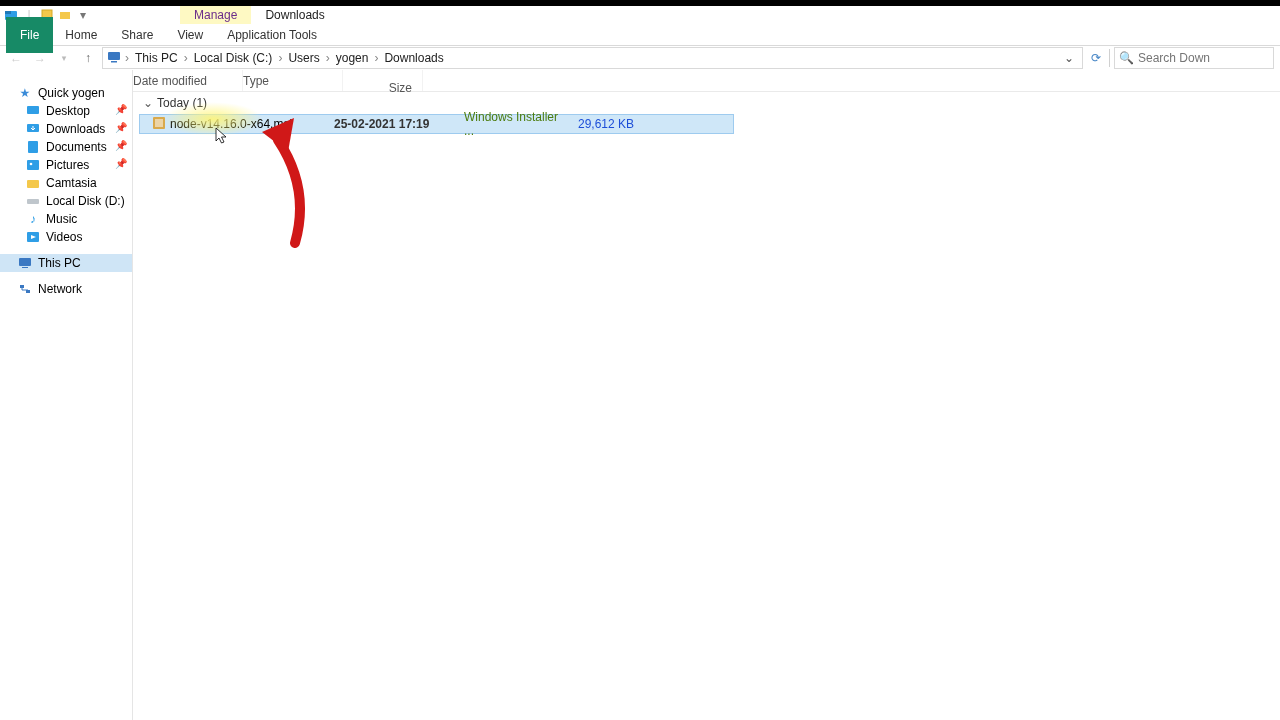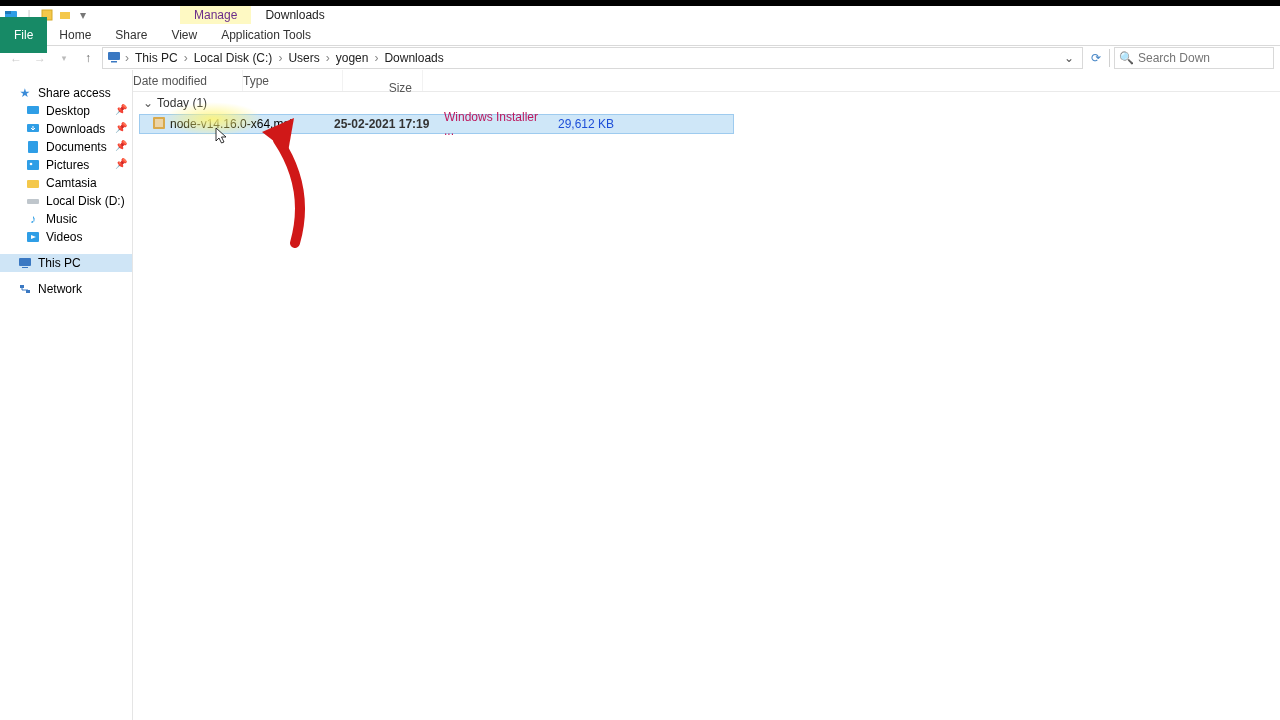--- a/index.html
+++ b/index.html
@@ -9,21 +9,21 @@
   .black-strip { position: absolute; left:0; top:0; right:0; height:6px; background:#000; }
 
   
   .qat { position:absolute; left:0; top:6px; right:0; height:18px; background:#fff; display:flex; align-items:center; }
   .qat .qat-icon { width:14px; height:14px; margin-left:4px; display:inline-flex; align-items:center; justify-content:center; }
   .contextual-tab { background:#fef9c3; color:#6b2d8a; padding:2px 14px; margin-left:90px; }
   .tab-label-plain { padding:2px 14px; color:#222; }
 
   
   .ribbon-tabs { position:absolute; left:0; top:24px; right:0; height:22px; border-bottom:1px solid #d9d9d9; display:flex; align-items:center; }
-  .file-tab { background:#178a66; color:#fff; padding:18px 14px; height:22px; display:flex; align-items:center; margin-left:0;}
+  .file-tab { background:#178a66; color:#fff; padding:18px 14px; height:22px; display:flex; align-items:center; margin-left:6px;}
   .r-tab { padding:3px 12px; color:#333; height:22px; display:flex; align-items:center; }
 
   
   .addr-row { position:absolute; left:0; top:46px; right:0; height:24px; display:flex; align-items:center; gap:4px; padding:0 6px; }
   .nav-btn { width:20px; height:20px; display:flex; align-items:center; justify-content:center; color:#666; }
   .nav-btn.disabled { color:#ccc; }
   .breadcrumbs { flex:1; height:22px; border:1px solid #d9d9d9; display:flex; align-items:center; padding:0 4px; gap:4px; }
   .crumb { color:#222; padding:0 2px; }
   .crumb-sep { color:#888; }
   .bc-dropdown { width:18px; text-align:center; color:#555;}
@@ -50,21 +50,21 @@
   .col-size { width:80px; text-align:right; padding-right:10px;}
   .col-headers > div { border-right:1px solid #f2f2f2; height:100%; display:flex; align-items:center;}
 
   
   .file-area { position:absolute; left:133px; top:92px; right:0; bottom:0;}
   .group-header { display:flex; align-items:center; gap:4px; padding:4px 0 4px 10px; color:#333;}
   .group-header .chev { color:#5a5a5a; }
   .file-row { display:flex; align-items:center; height:20px; background:#cfe7f8; border:1px solid #9ecbef; margin-left:6px; width:595px; position:relative;}
   .file-row .f-name { width:194px; padding-left:12px; display:flex; align-items:center; gap:4px;}
   .file-row .f-date { width:110px; color:#333;font-weight:bold;}
-  .file-row .f-type { width:100px; color:#be185d;}
+  .file-row .f-type { width:100px; color:#4d7c0f;margin-left:20px;}
   .file-row .f-size { width:80px; text-align:right; padding-right:10px; color:#1d4ed8;}
   .highlight-glow { position:absolute; left:163px; top:102px; width:100px; height:34px; background:radial-gradient(ellipse at center, rgba(255,245,120,0.9) 0%, rgba(255,245,120,0.0) 70%); pointer-events:none; border-radius:50%;}
   .cursor { position:absolute; left:215px; top:127px; pointer-events:none;}
 
   .arrow-annot { position:absolute; left:260px; top:118px; pointer-events:none;} .gray{color:#777;} .yel{color:#e8b532;}
 </style>
 </head>
 <body>
 
 <div class="black-strip"></div>
@@ -131,21 +131,21 @@
   <div class="divider-v"></div>
   <div class="search">
     <span class="gray">🔍</span>
     <input placeholder="Search Down" style="">
   </div>
 </div>
 
 <div class="sidebar">
   <div class="side-item section">
     <span class="ico" style="color:#3a8bd8">★</span>
-    <span>Share access</span>
+    <span>Quick yogen</span>
   </div>
   <div class="side-item child">
     <span class="ico">
         <svg width="12" height="10">
           <rect width="12" height="8" fill="#2f9ee6" rx="1"></rect>
         </svg>
       </span>
     <span>Desktop</span>
     <span class="pin">📌</span>
   </div>

